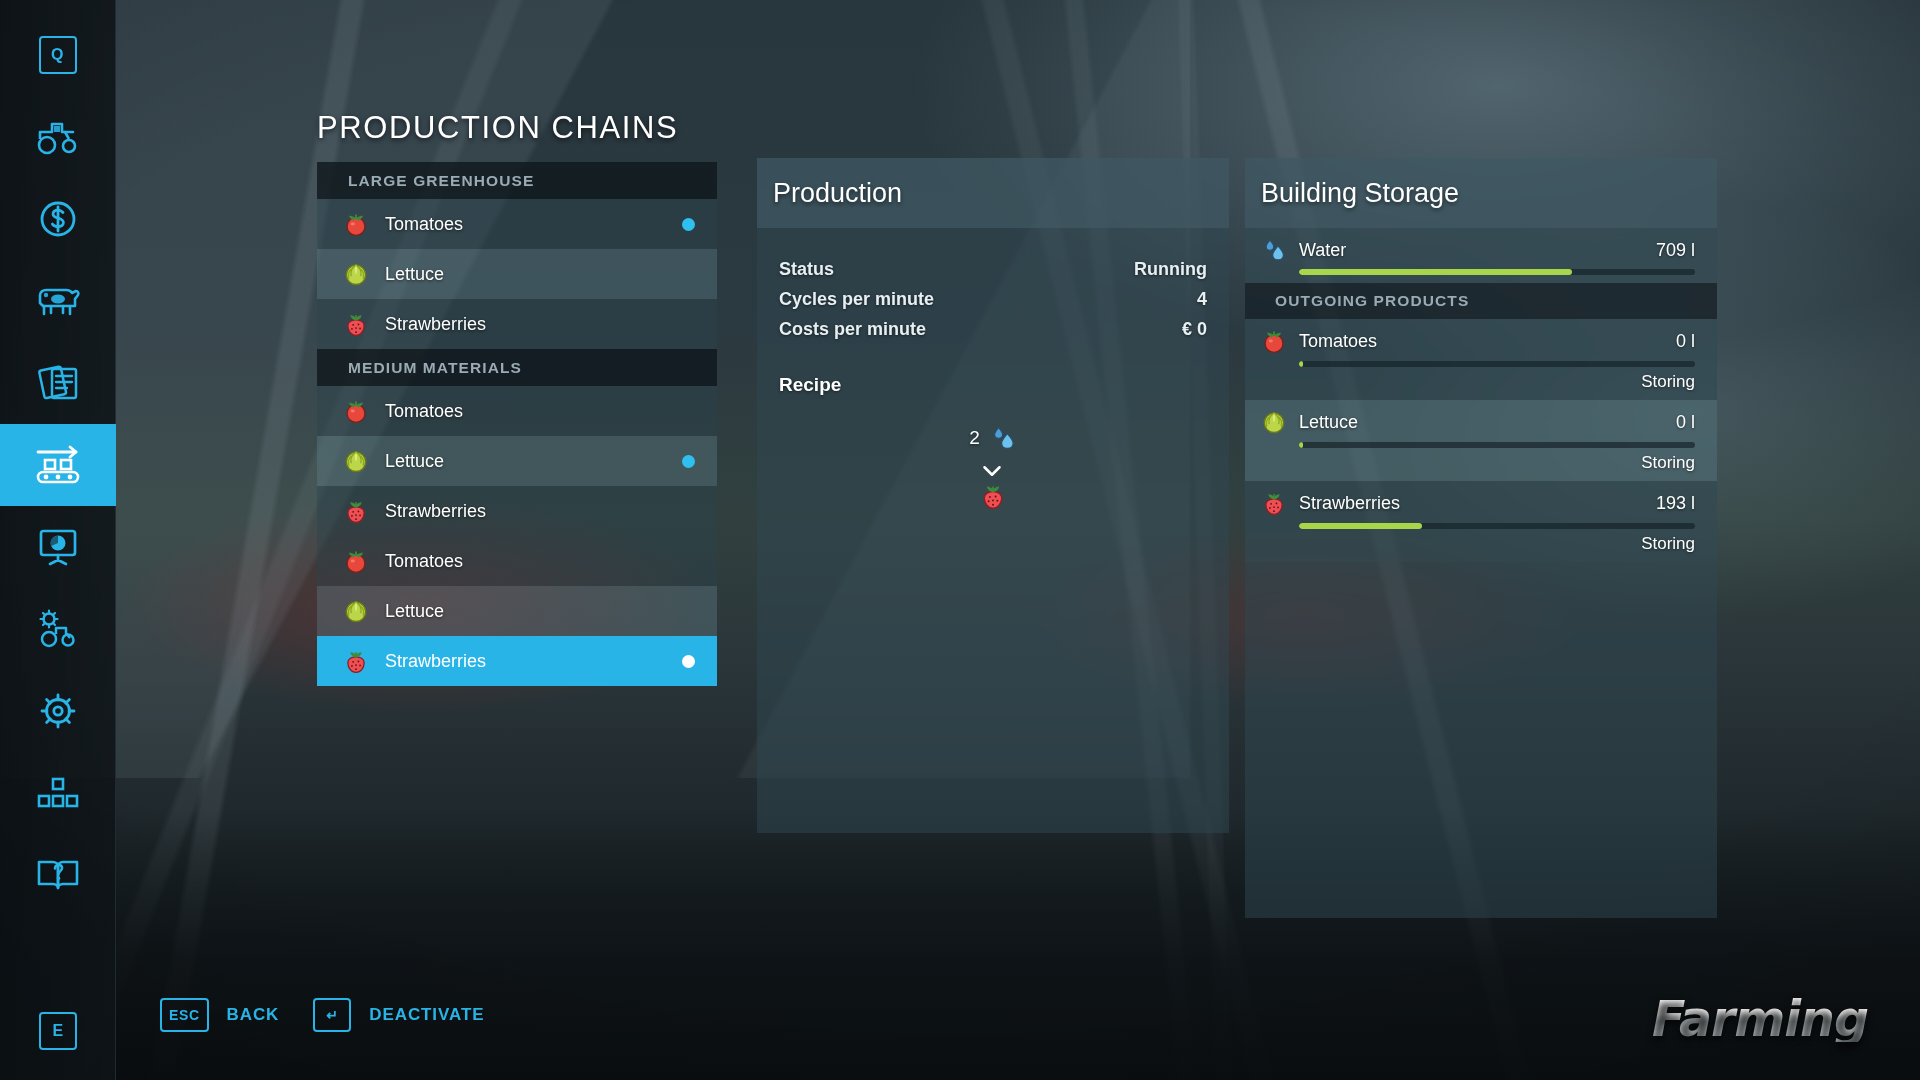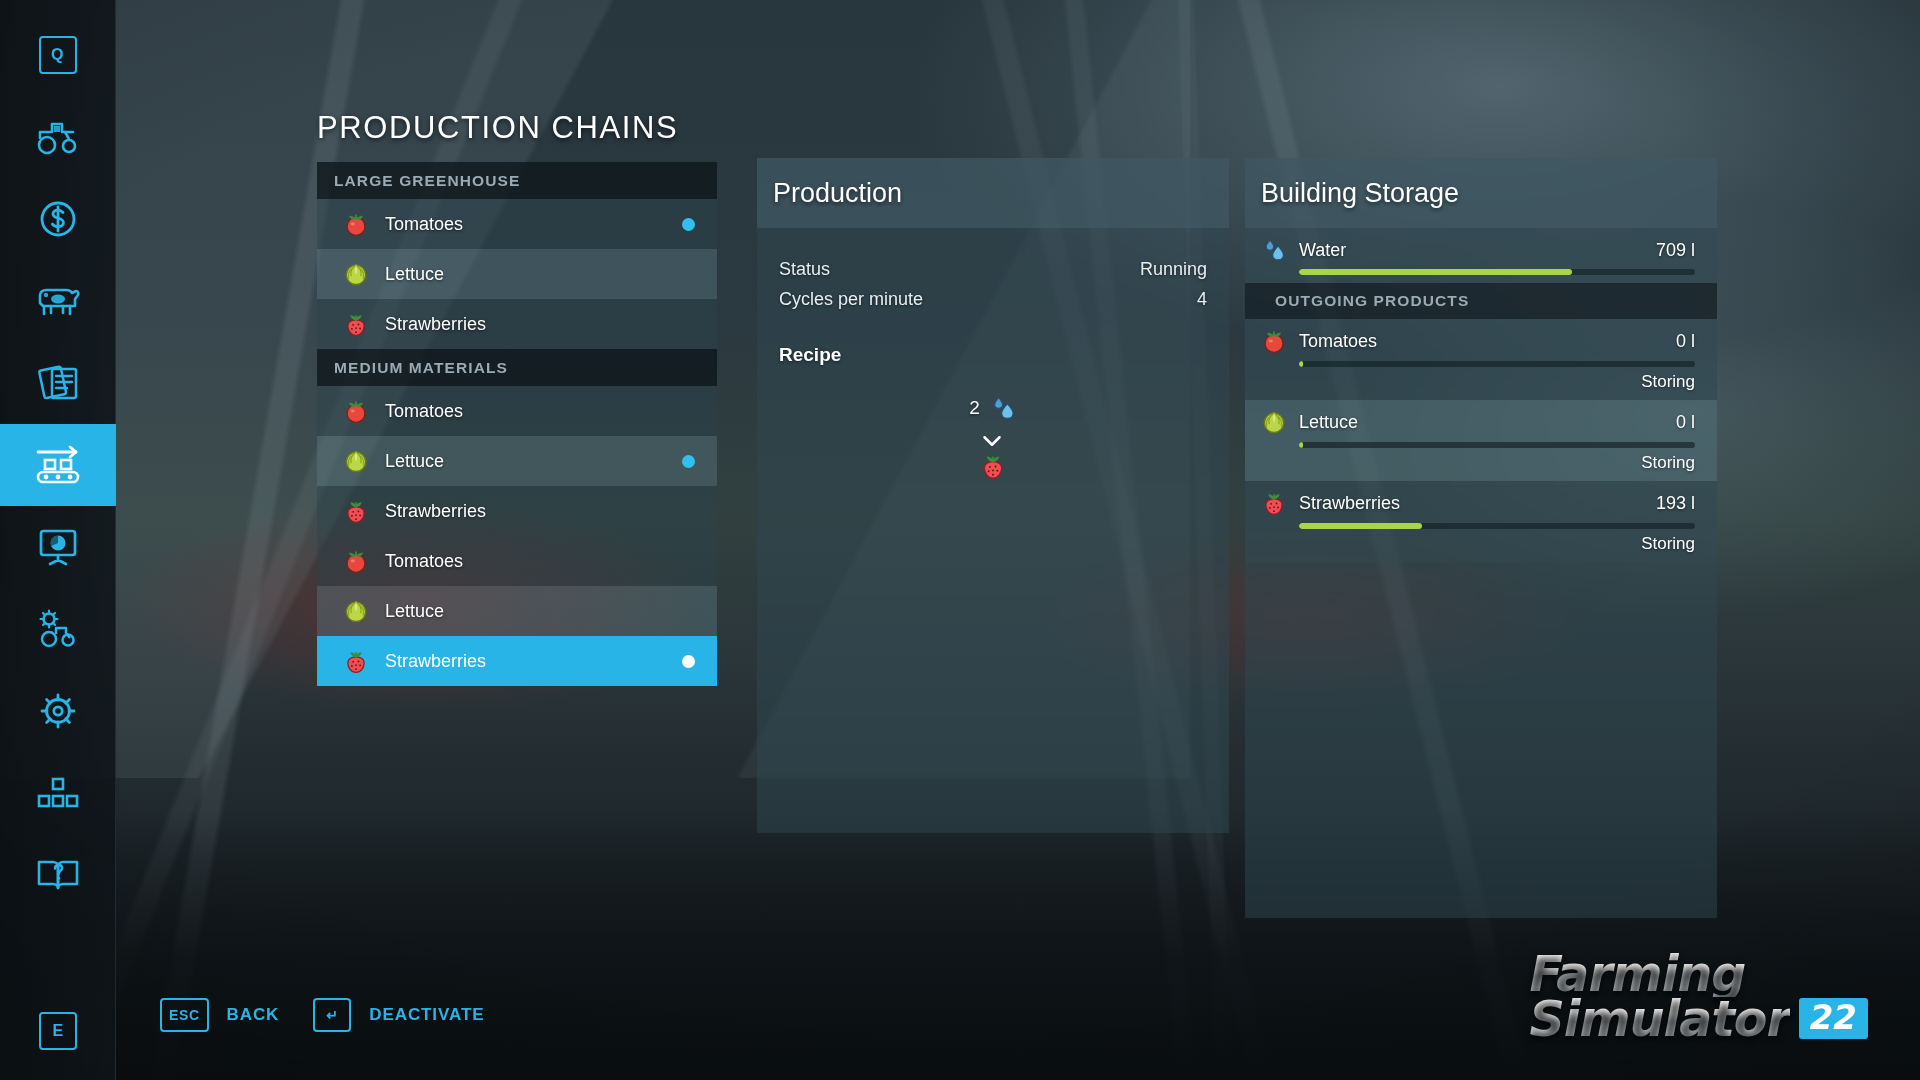--- a/index.html
+++ b/index.html
@@ -126,21 +126,21 @@
   }
   .group-head {
     height: 37px;
     background: rgba(14,22,27,.80);
     color: #9aabb4;
     font-size: 15.5px;
     font-weight: bold;
     letter-spacing: 1.1px;
     display: flex;
     align-items: center;
-    padding-left: 17px;
+    padding-left: 31px;
   }
   .chain-row {
     height: 50px;
     display: flex;
     align-items: center;
     padding: 0 22px 0 26px;
     background: rgba(44,66,76,.42);
     position: relative;
   }
   .chain-row.alt { background: rgba(92,126,136,.40); }
@@ -177,21 +177,21 @@
     display: flex;
     align-items: center;
     padding-left: 16px;
     color: #ffffff;
     font-size: 27px;
     font-weight: 400;
     text-shadow: 0 2px 4px rgba(0,0,0,.55);
   }
 
   
-  .stat-rows { padding: 26px 22px 0 22px; }
+  .stat-rows { padding: 26px 22px 0 22px; font-weight: bold; }
   .stat-row {
     display: flex;
     justify-content: space-between;
     align-items: baseline;
     color: #e8eff2;
     font-size: 18px;
     line-height: 30px;
     text-shadow: 0 1px 3px rgba(0,0,0,.55);
   }
   .stat-row .val { font-variant-numeric: tabular-nums; }
@@ -562,20 +562,24 @@
 <div id="production-panel" class="panel">
   <div class="panel-header">Production</div>
   <div class="stat-rows" id="production-stats">
       <div class="stat-row">
         <span>Status</span>
         <span class="val">Running</span>
       </div>
       <div class="stat-row">
         <span>Cycles per minute</span>
         <span class="val">4</span>
+      </div>
+      <div class="stat-row">
+        <span>Costs per minute</span>
+        <span class="val">€ 0</span>
       </div>
     </div>
   <div class="section-label">Recipe</div>
   <div class="recipe-flow" id="recipe-flow">
       <div class="recipe-line">
         <span class="amount">2</span>
         <span class="recipe-ico"><svg width="28" height="28" viewBox="0 0 32 32">
             <path d="M11 4c2.6 3 4.6 5.6 4.6 8 0 2.6-2 4.4-4.6 4.4S6.4 14.6 6.4 12c0-2.4 2-5 4.6-8z" fill="#4d9ed4" stroke="#2b4f6b" stroke-width="1.4"></path>
             <path d="M21 11c4 4.6 6.6 8 6.6 11 0 3.6-3 6-6.6 6s-6.6-2.4-6.6-6c0-3 2.6-6.4 6.6-11z" fill="#6cc2ec" stroke="#2b4f6b" stroke-width="1.5"></path>
           </svg></span>
@@ -676,17 +680,13 @@
       <span class="help-text">BACK</span>
     </div>
     <div class="help-entry">
       <span class="help-key">↵</span>
       <span class="help-text">DEACTIVATE</span>
     </div>
   </div>
 
 <div id="logo">
   <div class="logo-line1">Farming</div>
-  <div class="logo-row2">
-    <div class="logo-line2">Simulator</div>
-    <div class="logo-badge">22</div>
-  </div>
 </div>
 
 </body></html>

